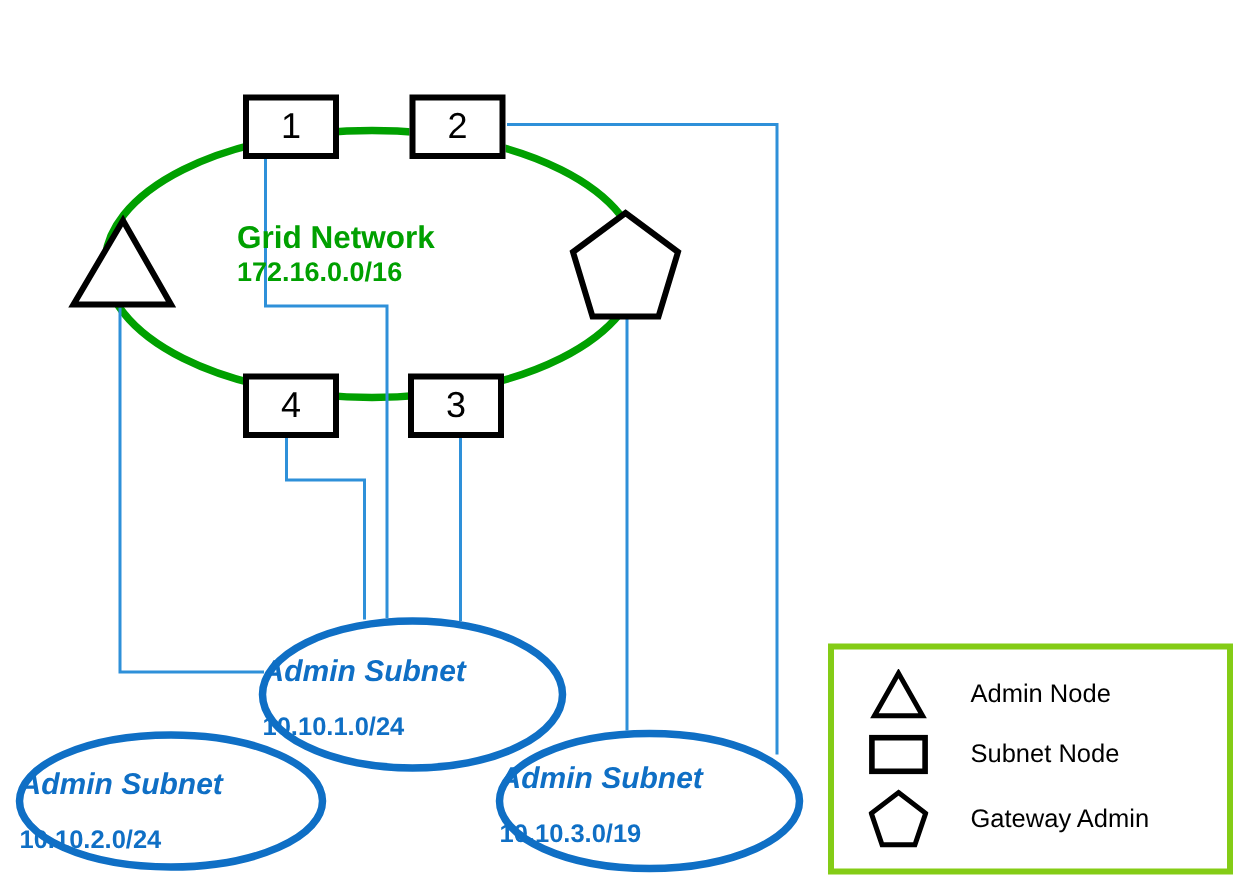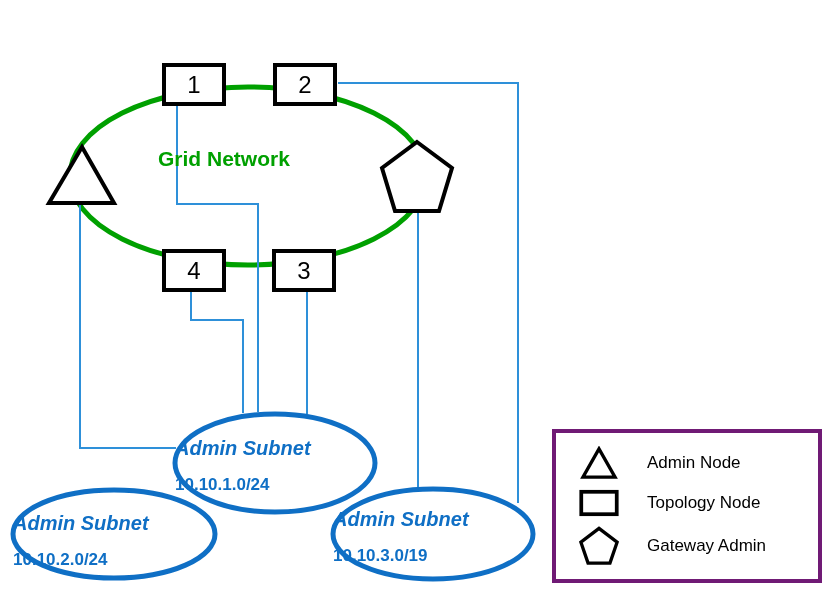--- a/index.html
+++ b/index.html
@@ -48,21 +48,21 @@
   .subnet-label-1 { left: 175px; top: 436px; width: 200px; }
   .subnet-label-2 { left: 13px;  top: 511px; width: 202px; }
   .subnet-label-3 { left: 333px; top: 507px; width: 200px; }
   .legend {
     position: absolute;
     left: 552px;
     top: 429px;
     width: 270px;
     height: 154px;
     box-sizing: border-box;
-    border: 4px solid #701a75;
+    border: 4px solid #84cc16;
     background: #ffffff;
     display: flex;
     flex-direction: column;
     justify-content: space-evenly;
     padding: 4px 0 4px 21px;
   }
   .legend-row { display: flex; align-items: center; }
   .legend-icon {
     width: 44px;
     display: flex;
@@ -110,20 +110,21 @@
   </div>
   <div class="snode snode-3">
     <span>3</span>
   </div>
   <div class="snode snode-4">
     <span>4</span>
   </div>
 
   <div class="netlabel grid-label">
     <span class="l1">Grid Network</span>
+    <span class="l2">172.16.0.0/16</span>
   </div>
 
   <div class="netlabel subnet-label subnet-label-1">
     <span class="l1">Admin Subnet</span>
     <span class="l2">10.10.1.0/24</span>
   </div>
   <div class="netlabel subnet-label subnet-label-2">
     <span class="l1">Admin Subnet</span>
     <span class="l2">10.10.2.0/24</span>
   </div>
@@ -140,21 +141,21 @@
         </svg>
       </span>
       <span class="legend-text">Admin Node</span>
     </div>
     <div class="legend-row">
       <span class="legend-icon">
         <svg width="42" height="28" viewBox="0 0 44 30">
           <rect x="3" y="3" width="38" height="24" fill="#ffffff" stroke="#000000" stroke-width="4"></rect>
         </svg>
       </span>
-      <span class="legend-text">Topology Node</span>
+      <span class="legend-text">Subnet Node</span>
     </div>
     <div class="legend-row">
       <span class="legend-icon">
         <svg width="40" height="40" viewBox="0 0 42 42">
           <polygon points="21,2.5 40,17 32.5,39 9.5,39 2,17" fill="#ffffff" stroke="#000000" stroke-width="3.5"></polygon>
         </svg>
       </span>
       <span class="legend-text">Gateway Admin</span>
     </div>
   </div>

